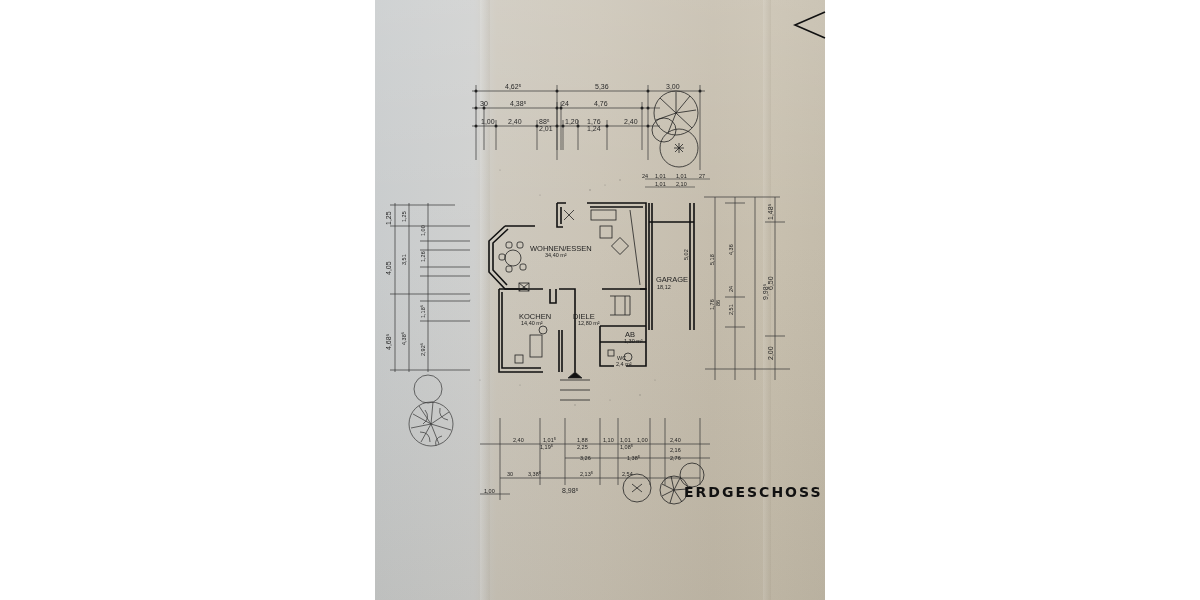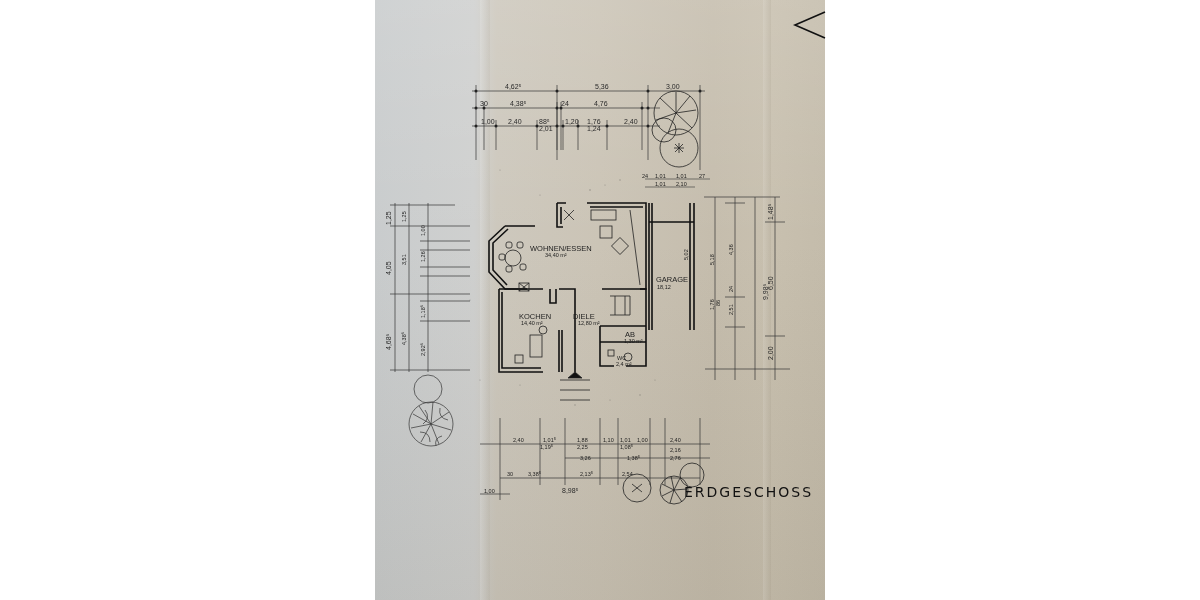--- a/index.html
+++ b/index.html
@@ -7,21 +7,21 @@
   #photo{position:absolute;left:375px;top:0;width:450px;height:600px;overflow:hidden;
     background:linear-gradient(90deg,#c9cccd 0%,#cfd0cf 22%,#cdc8bd 27%,#cbc4b6 50%,#c5bdad 75%,#c8c0af 88%,#c4bcab 100%);}
   #photo .shade{position:absolute;left:0;top:0;width:100%;height:100%;
     background:linear-gradient(180deg,rgba(255,255,255,0.12) 0%,rgba(255,255,255,0) 40%,rgba(90,80,60,0.10) 100%);}
   #photo .fold{position:absolute;left:105px;top:0;width:10px;height:100%;background:linear-gradient(90deg,rgba(255,255,255,0.15),rgba(120,110,90,0.08));}
   #photo .fold2{position:absolute;left:388px;top:0;width:8px;height:100%;background:linear-gradient(90deg,rgba(255,255,255,0.12),rgba(120,110,90,0.10));}
   svg{position:absolute;left:0;top:0;}
   .dim{font-family:"Liberation Sans",sans-serif;font-size:7px;fill:#2a2a2a;}
   .lbl{font-family:"Liberation Sans",sans-serif;font-size:7.5px;fill:#1e1e1e;}
   .area{font-family:"Liberation Sans",sans-serif;font-size:5.5px;fill:#1e1e1e;}
-  #title{position:absolute;left:684px;top:484px;font-family:"DejaVu Sans",sans-serif;font-weight:normal;font-size:14px;letter-spacing:2px;color:#111;}
+  #title{position:absolute;left:684px;top:484px;font-family:"DejaVu Sans",sans-serif;font-weight:bold;font-size:14px;letter-spacing:2px;color:#111;}
 </style>
 </head>
 <body>
 
 <div id="photo">
   <div class="shade"></div>
   <div class="fold"></div>
   <div class="fold2"></div>
 </div>
 

